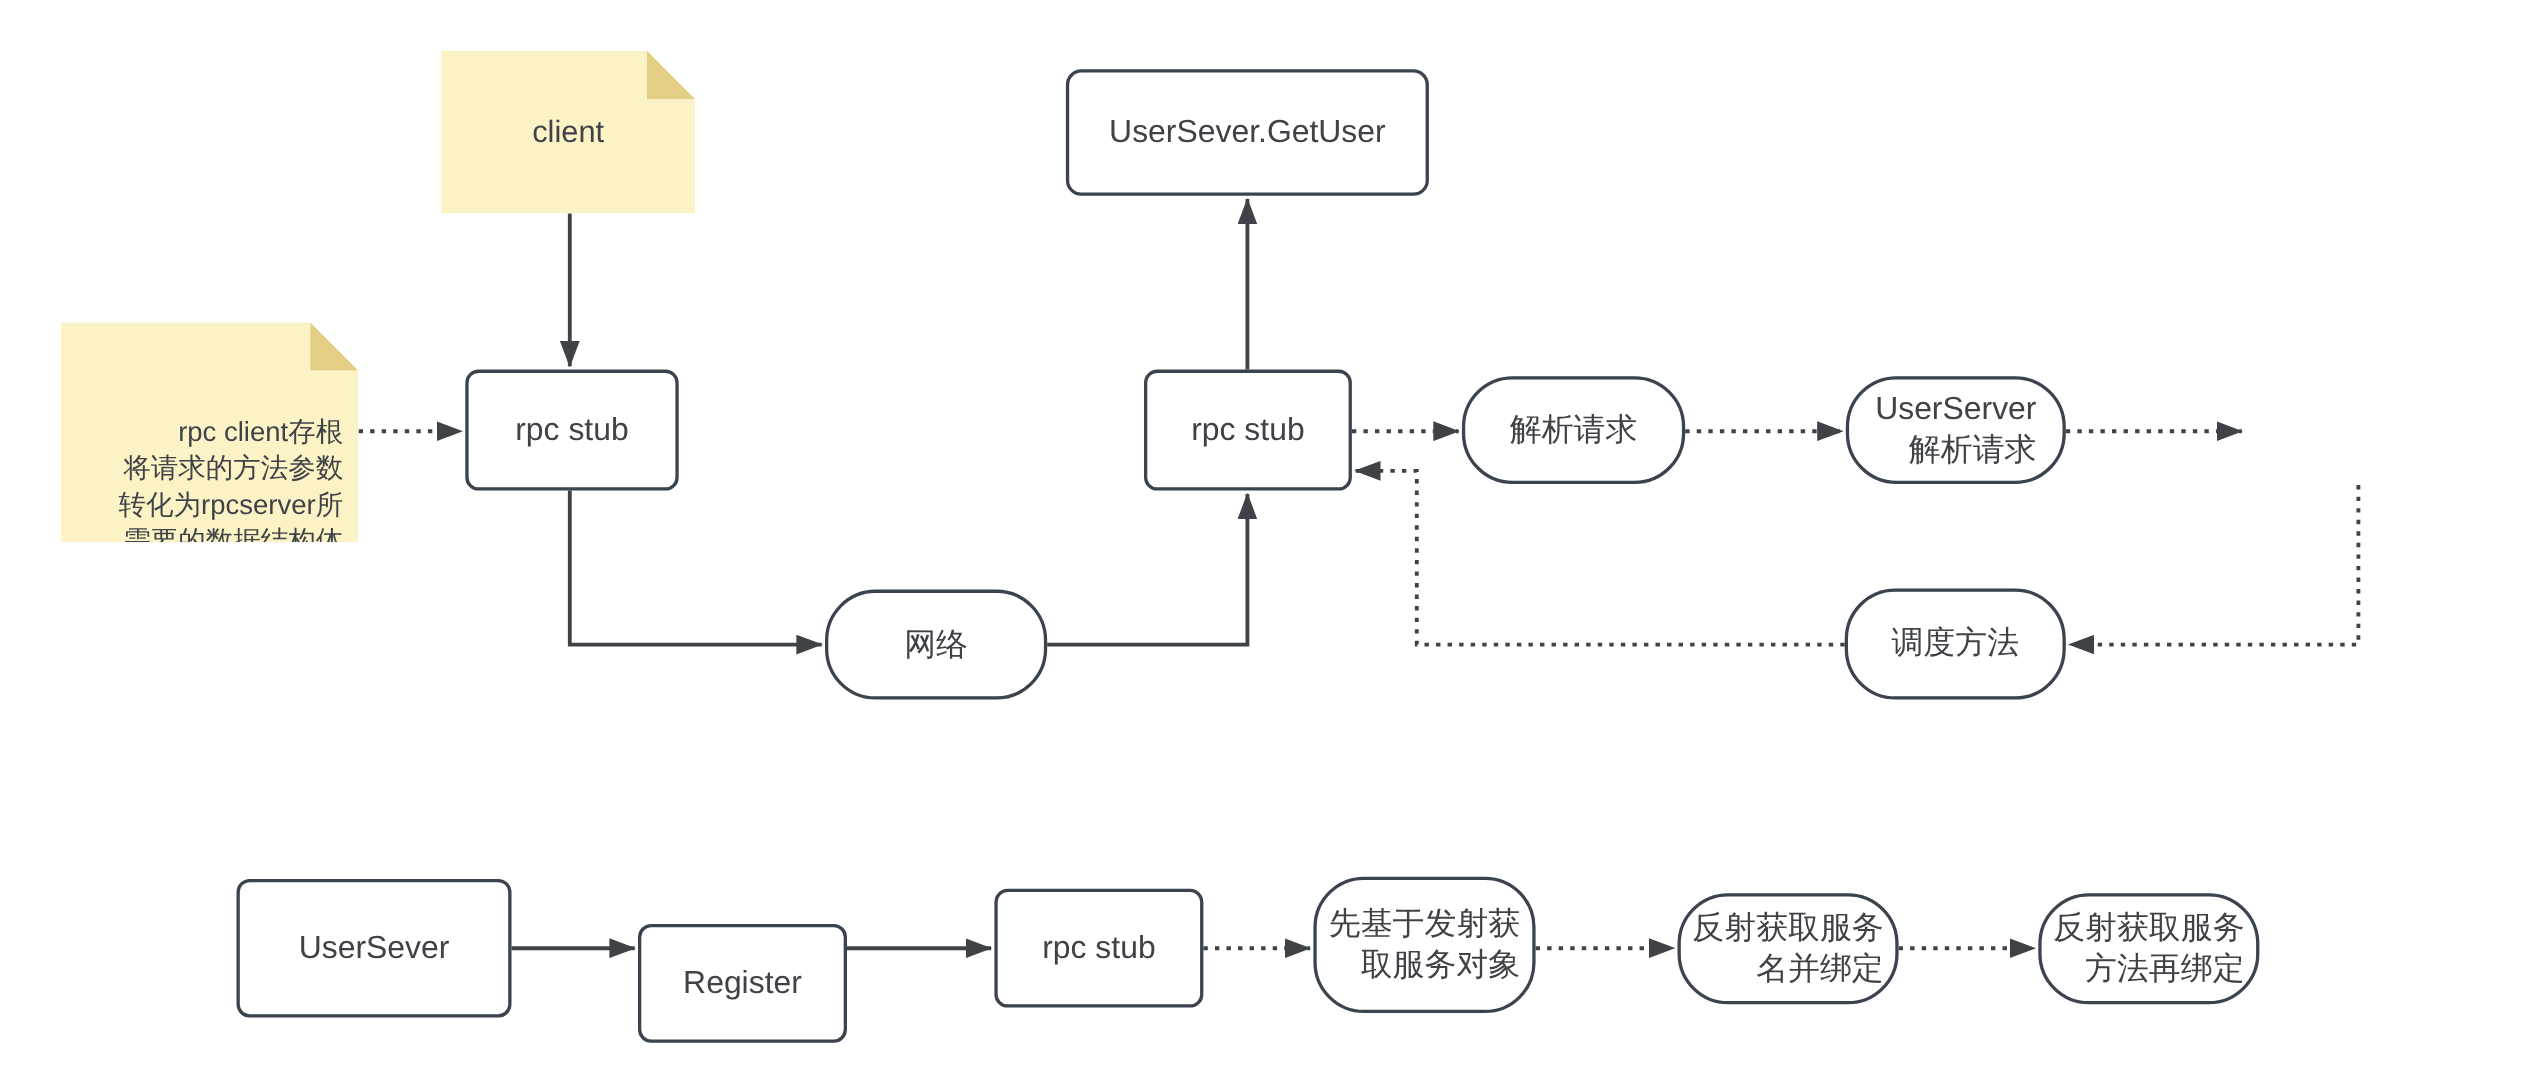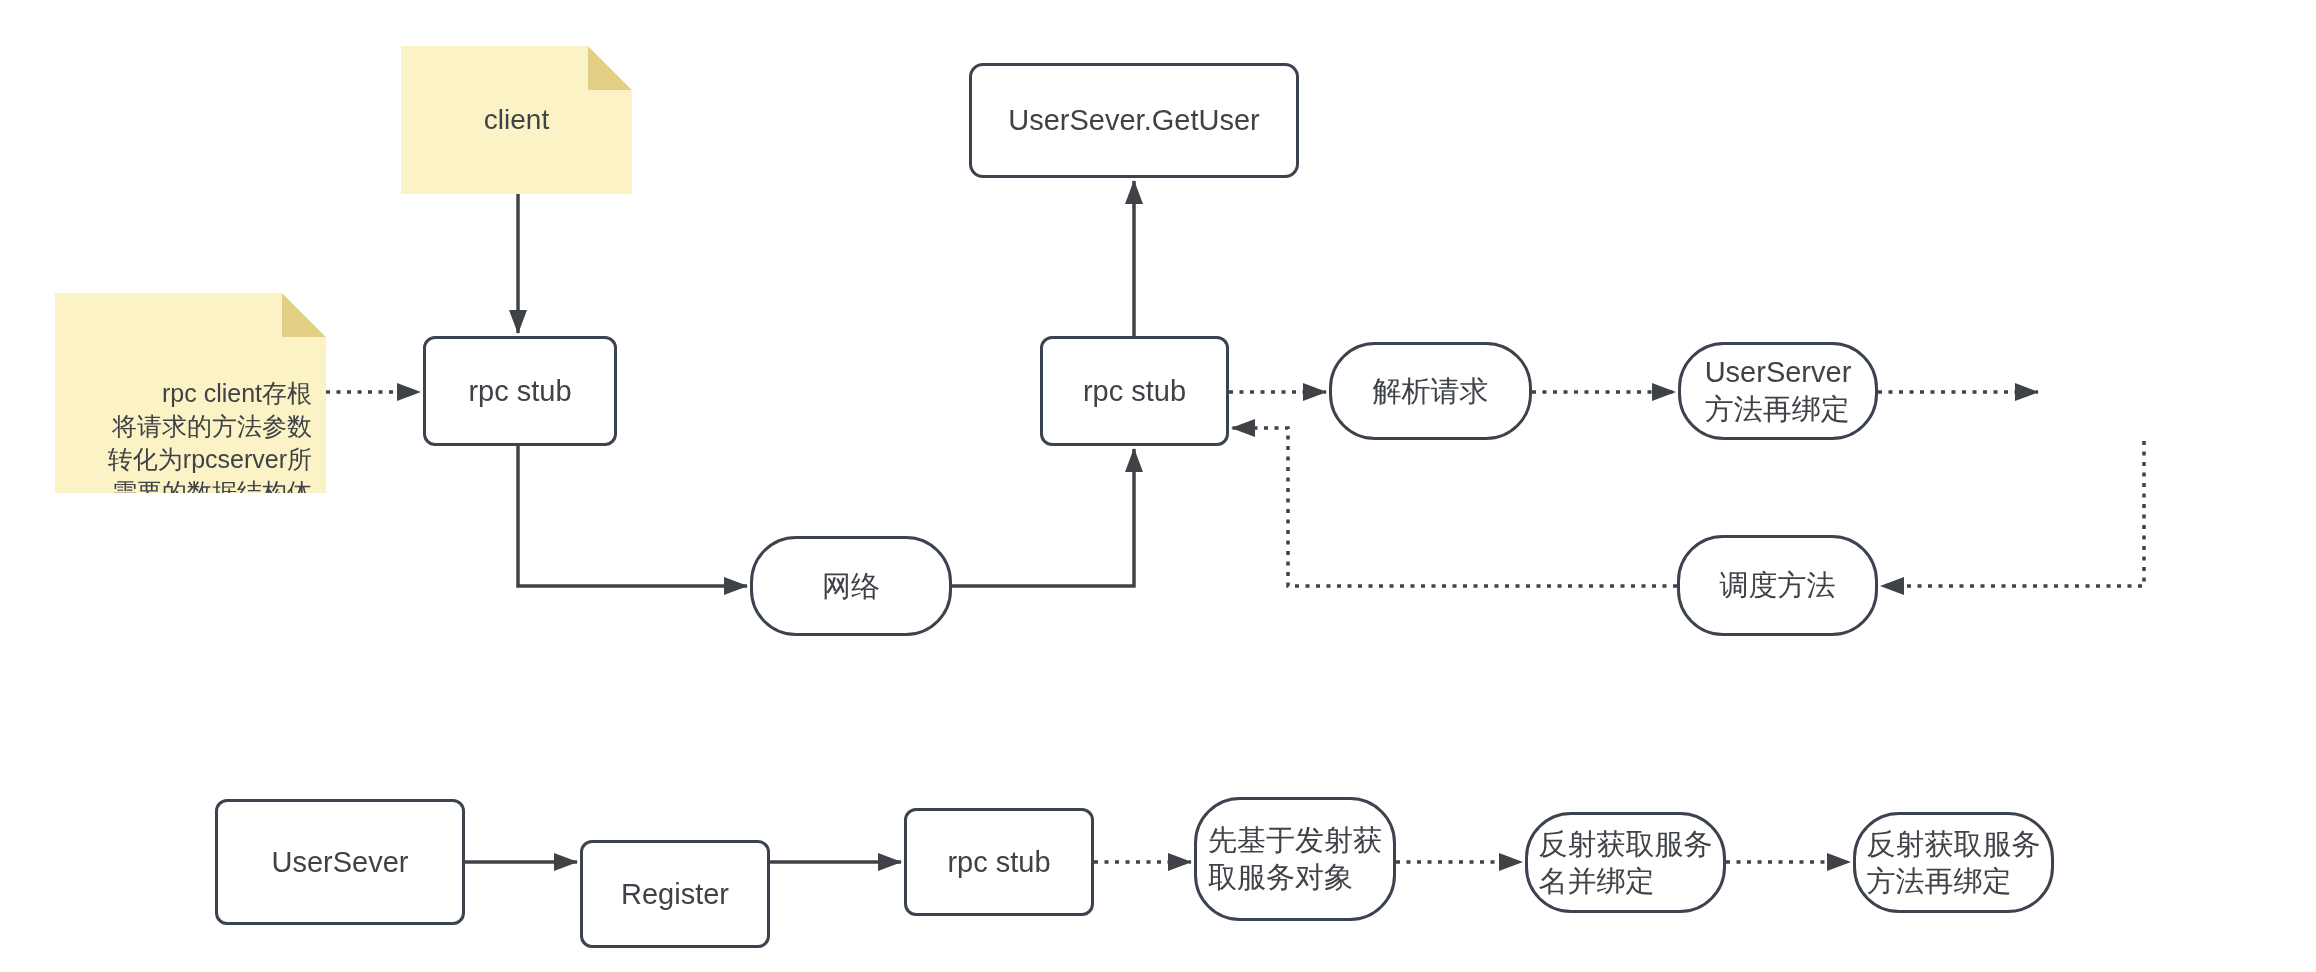--- a/index.html
+++ b/index.html
@@ -15,21 +15,21 @@
 
   .node {
     position: absolute;
     box-sizing: border-box;
     background: #ffffff;
     border: 3px solid #3b434e;
     color: #3f4347;
     display: flex;
     align-items: center;
     justify-content: center;
-    text-align: left;
+    text-align: right;
     font-size: 29px;
     line-height: 37px;
     white-space: pre-line;
     z-index: 2;
   }
   .box   { border-radius: 12px; }
   .event { border-radius: 46px; }
 
   .note {
     position: absolute;
@@ -132,21 +132,21 @@
   <div class="node box" id="rpc-stub-center">
     <span>rpc stub</span>
   </div>
 
   <div class="node event" id="parse-request">
     <span>解析请求</span>
   </div>
 
   <div class="node event" id="userserver-find-service">
     <span>UserServer
-方法再绑定</span>
+解析请求</span>
   </div>
 
 
   <div class="node event" id="network">
     <span>网络</span>
   </div>
 
   <div class="node event" id="dispatch-method">
     <span>调度方法</span>
   </div>

